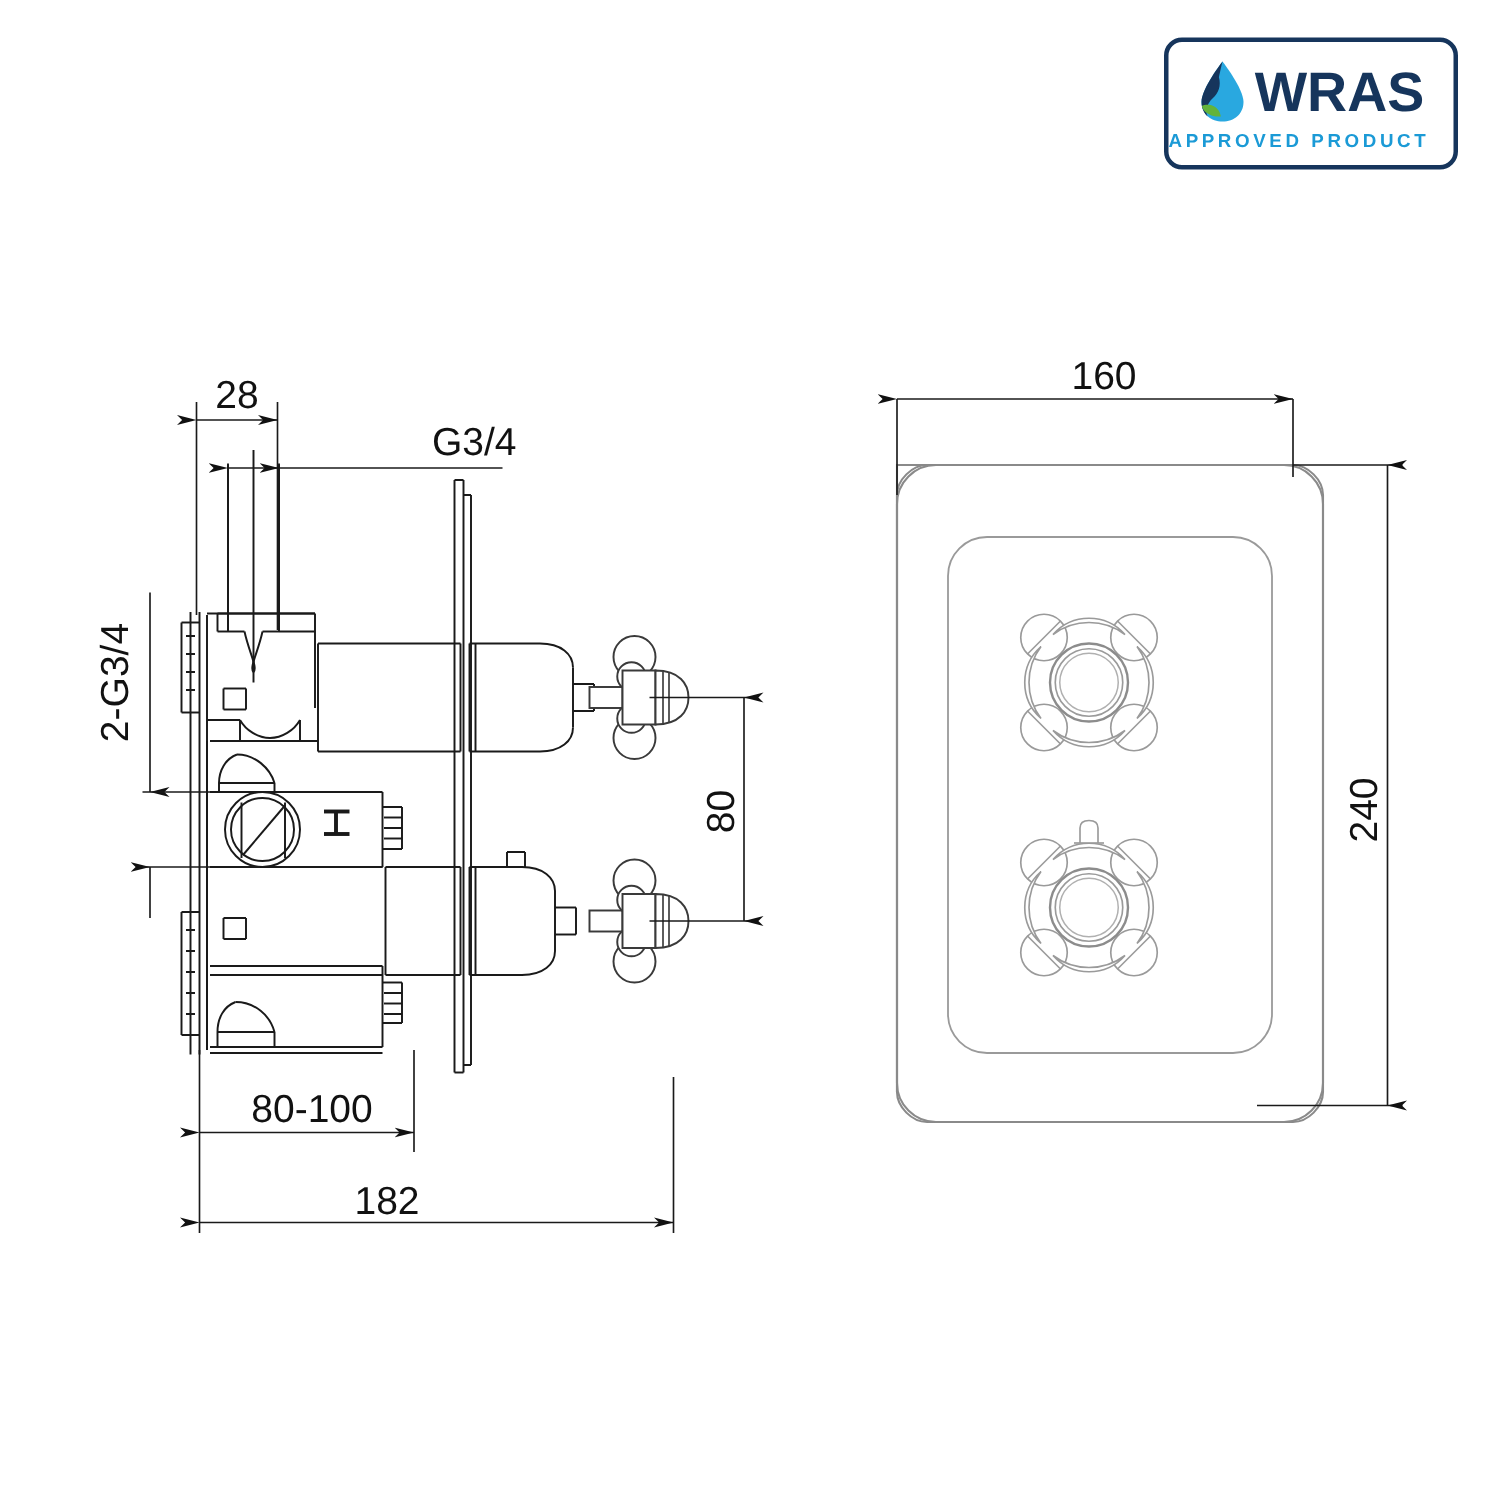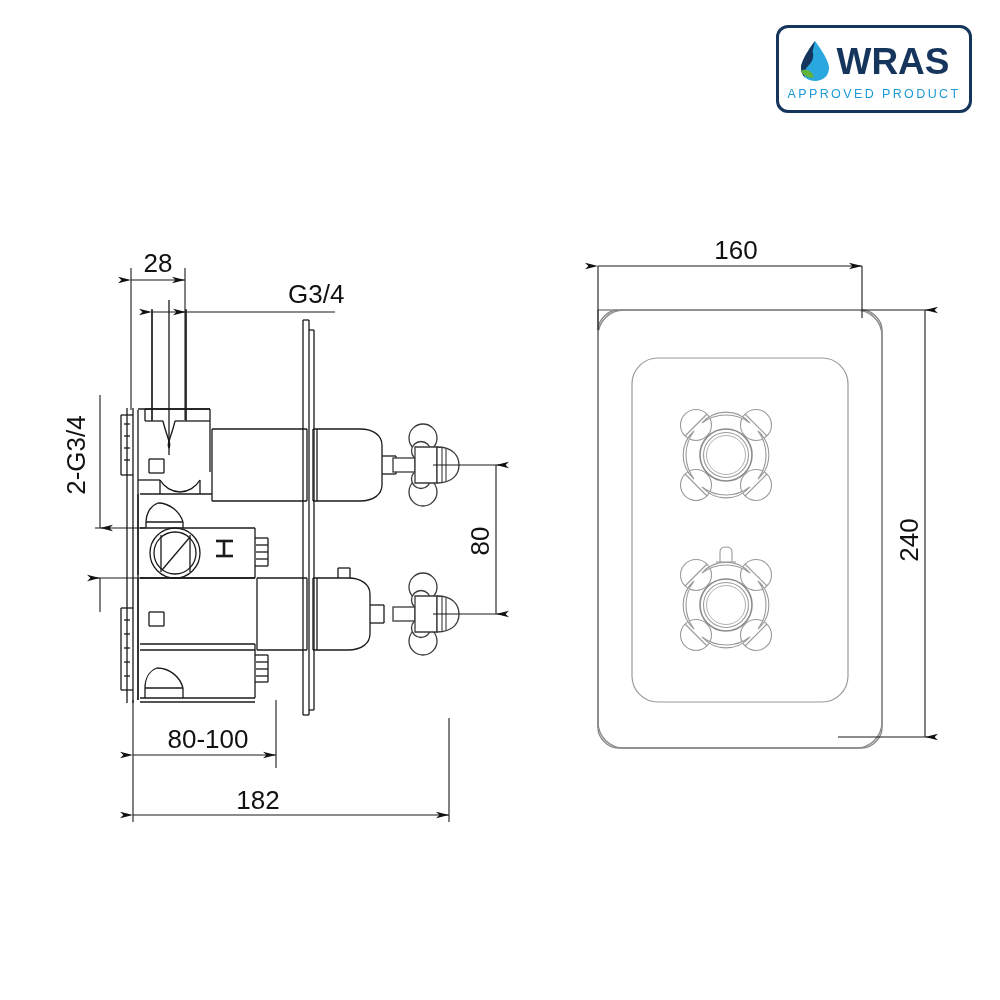--- a/index.html
+++ b/index.html
@@ -31,42 +31,41 @@
     left: 776px;
     top: 25px;
     width: 196px;
     height: 88px;
     background: #ffffff;
     border: 3px solid #16355c;
     border-radius: 12px;
     box-sizing: border-box;
     display: flex;
     flex-direction: column;
-    align-items: center;
     justify-content: center;
   }
   .wras-top {
     display: flex;
     align-items: center;
     justify-content: center;
     gap: 4px;
     margin-top: 2px;
   }
   .wras-word {
     font-family: "Liberation Sans", sans-serif;
     font-size: 37px;
     font-weight: bold;
     color: #16355c;
     letter-spacing: 0px;
     line-height: 1;
   }
   .wras-sub {
     font-family: "Liberation Sans", sans-serif;
     font-size: 12.5px;
-    font-weight: normal;
+    font-weight: bold;
     color: #1b9ad6;
     letter-spacing: 2.4px;
     margin-top: 5px;
     line-height: 1;
   }
   .dim-text {
     font-family: "Liberation Sans", sans-serif;
     fill: #111111;
     font-size: 26px;
   }

